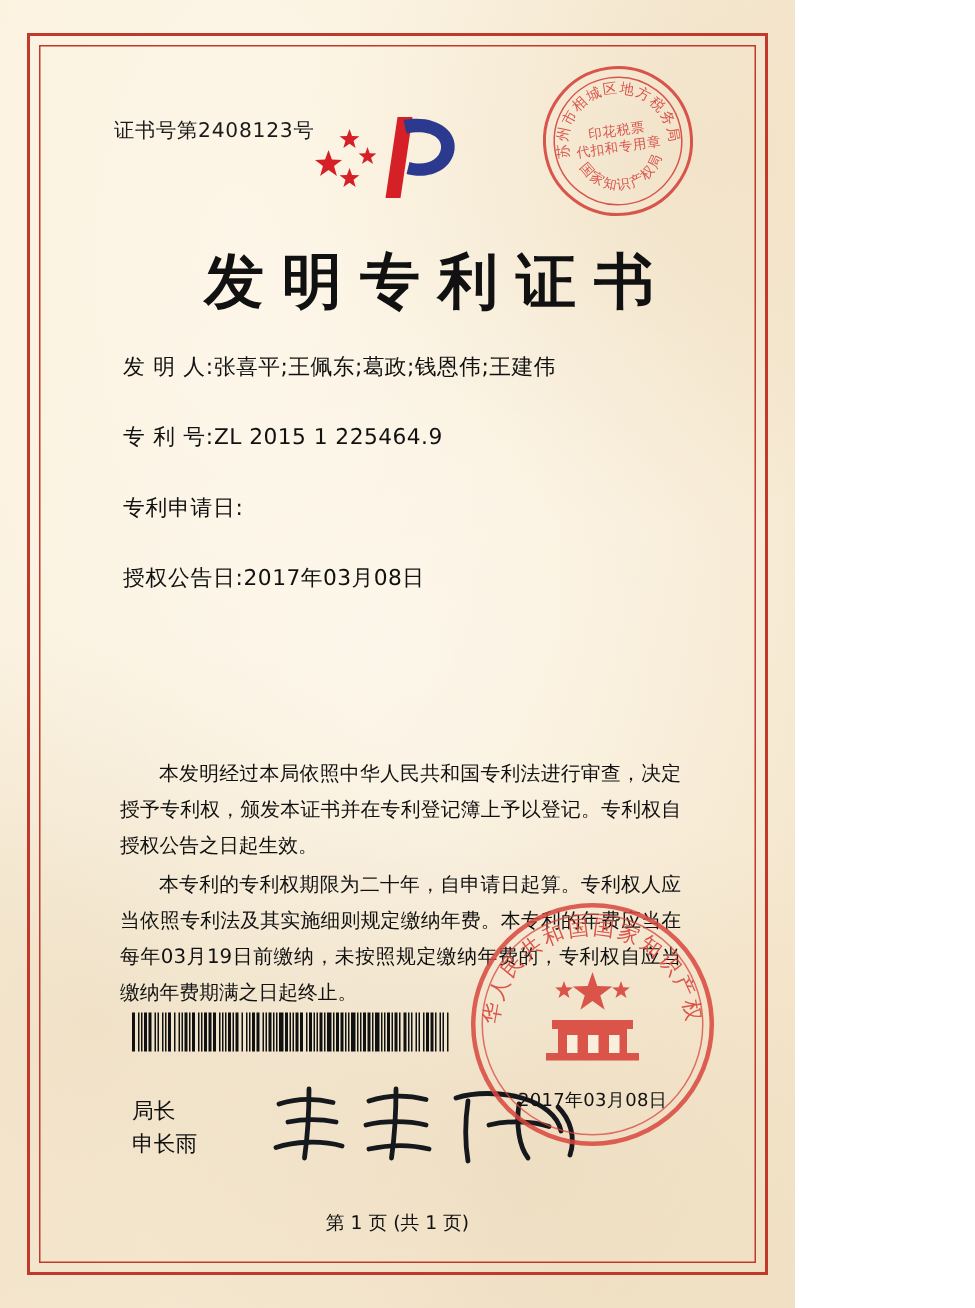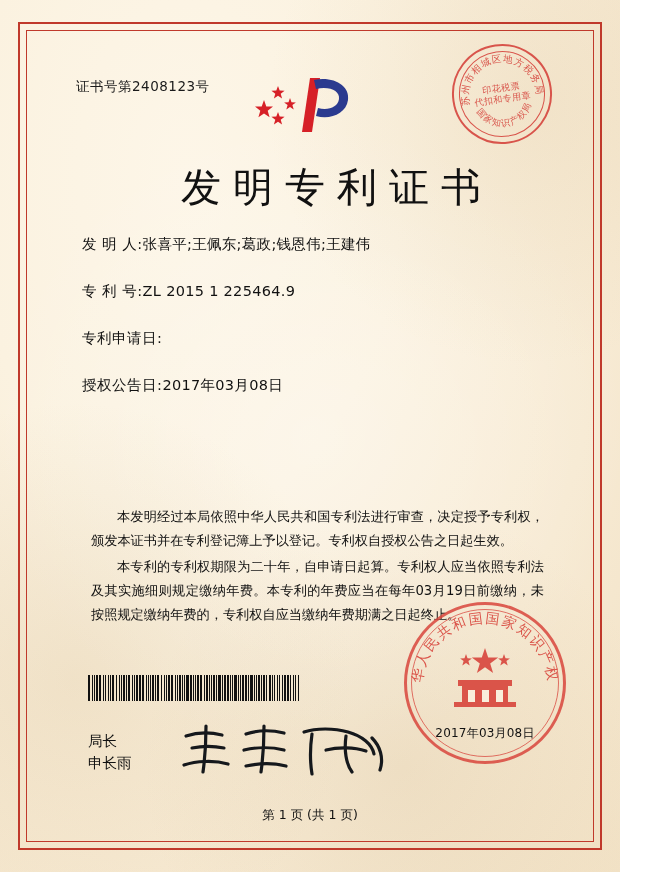--- a/index.html
+++ b/index.html
@@ -9,21 +9,21 @@
   }
   body {
     width: 650px;
     height: 872px;
     font-family: "DejaVu Sans", "Liberation Sans", sans-serif;
     overflow: hidden;
   }
 
   .certificate {
     position: relative;
-    width: 620px;
+    width: 530px;
     height: 872px;
     background:
       radial-gradient(ellipse at 30% 20%, #fdf6e8 0%, #fbf2e0 35%, #f7ead3 70%, #f2e2c6 100%);
     box-sizing: border-box;
     overflow: hidden;
   }
 
   
   .grain {
     position: absolute;
@@ -121,21 +121,21 @@
 
   
   .main-title {
     position: absolute;
     left: 0;
     right: 0;
     top: 130px;
     text-align: center;
     font-family: "DejaVu Serif", "Liberation Serif", serif;
     font-size: 40px;
-    font-weight: normal;
+    font-weight: bold;
     letter-spacing: 12px;
     color: #111;
     text-indent: 12px;
     padding-left: 42px;
   }
 
   
   .fields {
     position: absolute;
     left: 56px;
@@ -164,21 +164,20 @@
   
   .paragraphs {
     position: absolute;
     left: 54px;
     right: 50px;
     top: 475px;
     font-size: 13.2px;
     line-height: 24px;
     color: #111;
     text-align: justify;
-    margin-left: 11px;
   }
   .paragraphs p {
     margin: 0 0 2px 0;
     text-indent: 26px;
   }
 
   
   .barcode {
     position: absolute;
     left: 62px;

